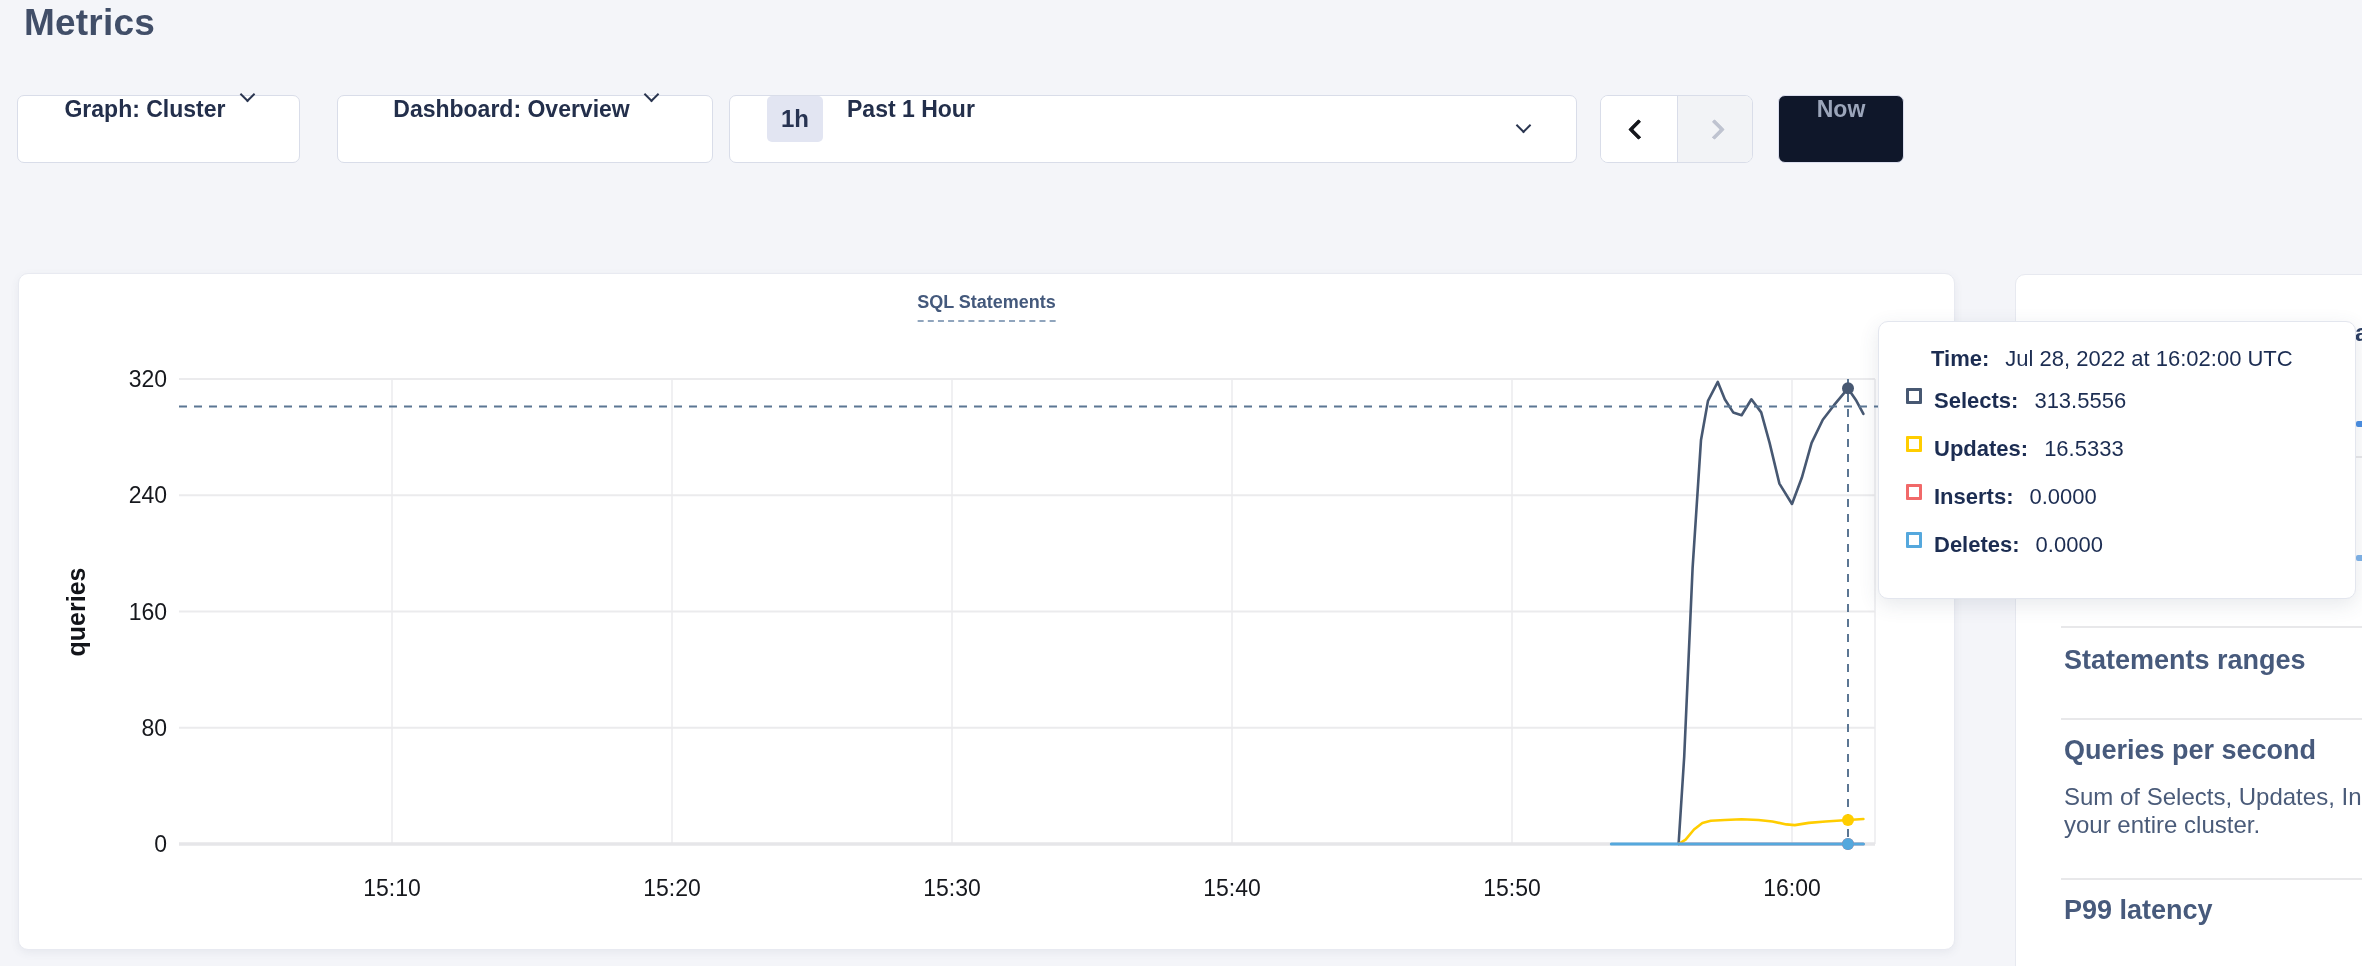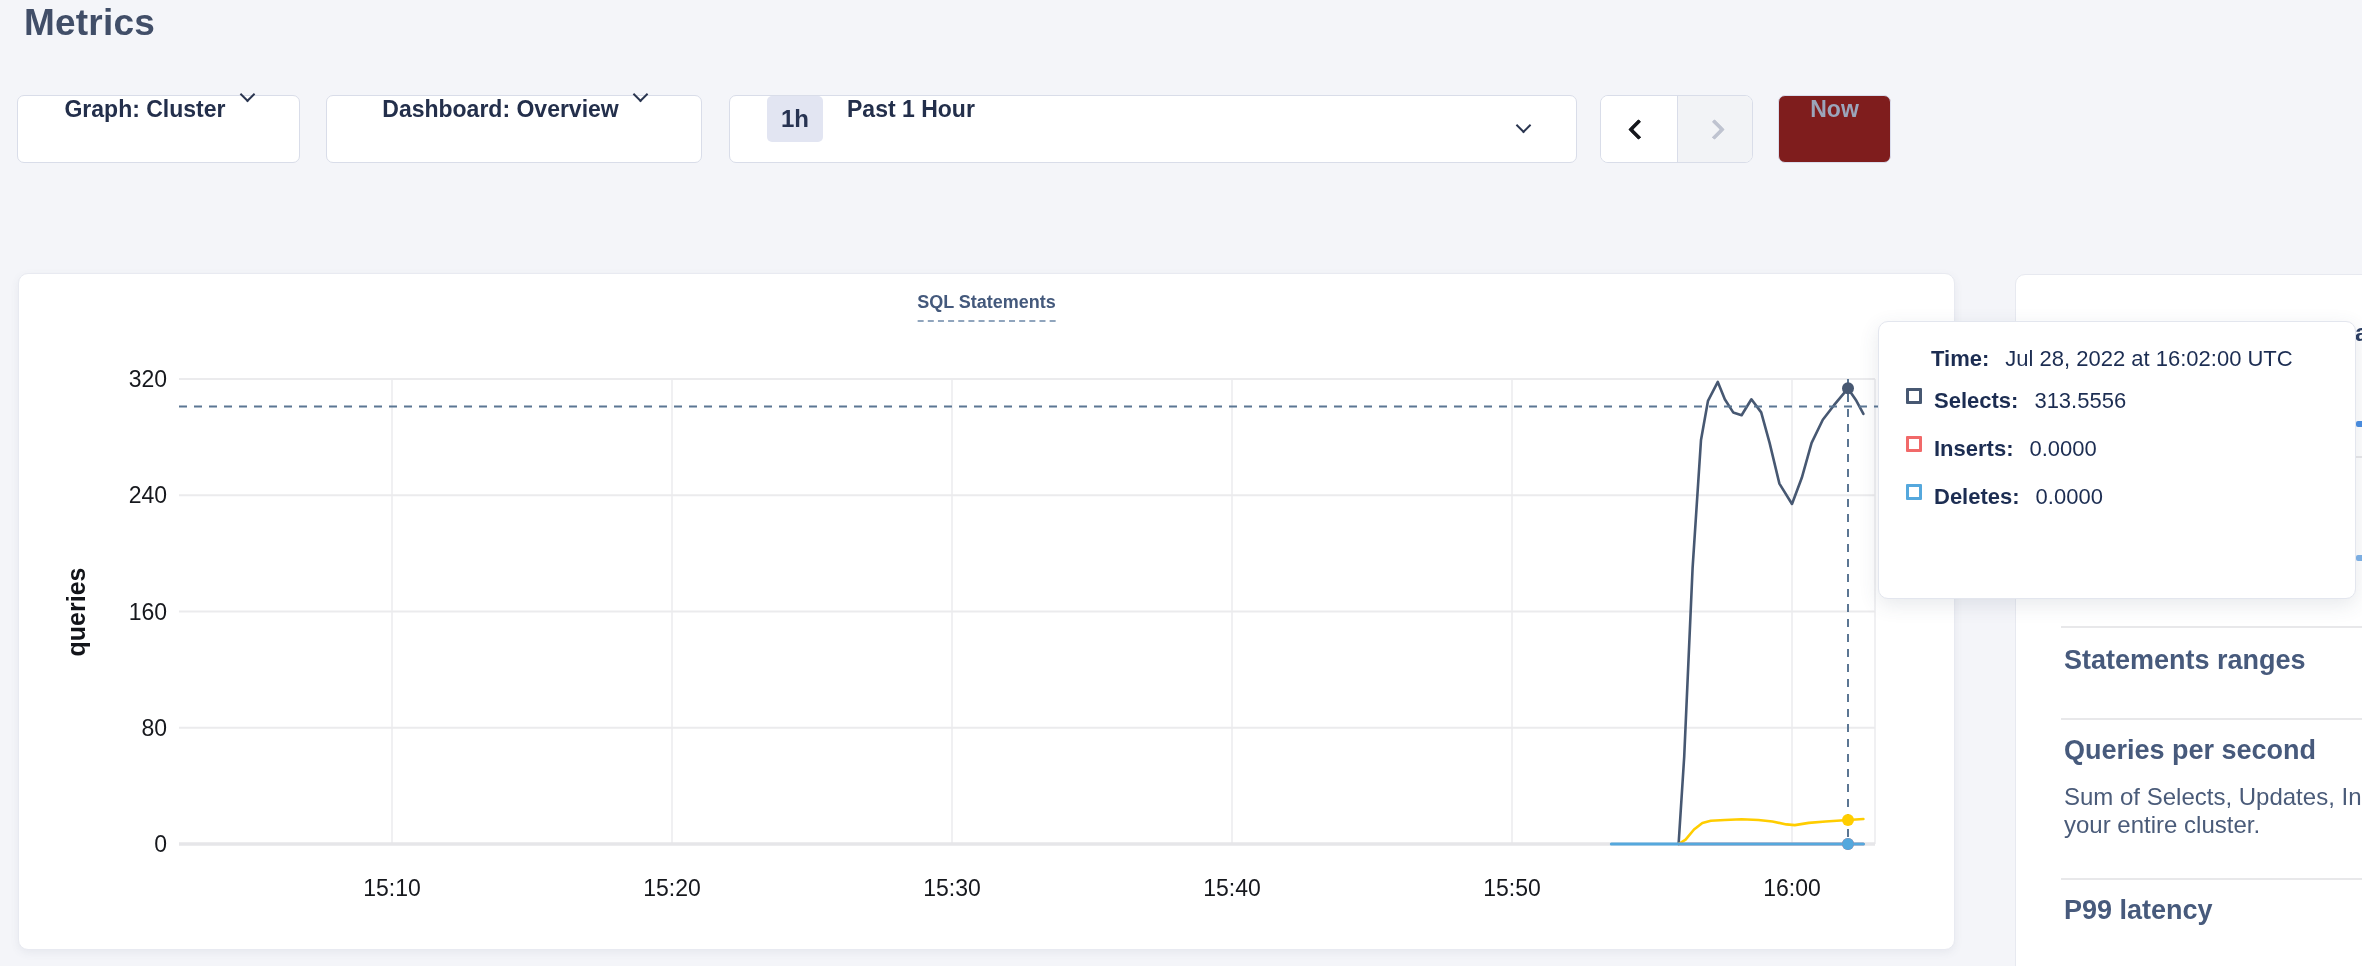--- a/index.html
+++ b/index.html
@@ -19,21 +19,21 @@
     border:1px solid #d9dde9; border-radius:7px;
     display:flex; align-items:flex-start; justify-content:center;
     font-size:23px; font-weight:700; color:#232f4b; cursor:pointer;
   }
   .chev {
     width:11px; height:11px; border-right:2.5px solid #2a3550; border-bottom:2.5px solid #2a3550;
     transform:rotate(45deg); margin-top:-7px;
   }
   .dd-gap { margin-left:16px; }
   .graph-dd    { left:17px;  width:283px; }
-  .dashboard-dd{ left:326px; width:376px; }
+  .dashboard-dd{ left:337px; width:376px; }
   .range-select{
     left:729px; width:848px; justify-content:flex-start; padding-left:37px; font-weight:600;
   }
   .range-badge {
     background:#e2e5f2; color:#273352; border-radius:5px; font-size:24px; font-weight:700;
     padding:9px 14px; margin-right:24px;
   }
   .range-chev { position:absolute; right:47px; top:31px; }
   .pager {
     position:absolute; left:1600px; top:0; width:153px; height:68px;
@@ -43,21 +43,21 @@
   .pager-prev { background:#fff; }
   .pager-next { background:#f2f3f6; border-left:1px solid #d9dde9; }
   .chev-left {
     width:15px; height:15px; border-left:4px solid #16181d; border-bottom:4px solid #16181d;
     transform:rotate(45deg); border-radius:2px;
   }
   .chev-right {
     width:15px; height:15px; border-right:4px solid #bfc3d0; border-top:4px solid #bfc3d0;
     transform:rotate(45deg); border-radius:2px;
   }
-  .now-btn { left:1778px; width:113px; color:#9ba5ba; background:#7f1d1d; border-color:#dadded; }
+  .now-btn { left:1778px; width:126px; color:#9ba5ba; background:#0f172a; border-color:#dadded; }
   
   .chart-card {
     position:absolute; left:18px; top:273px; width:1937px; height:677px;
     background:#fff; border:1px solid #e8eaf1; border-radius:10px;
     box-shadow:0 3px 8px rgba(80,90,120,.08);
   }
   .chart-title {
     position:absolute; left:50%; transform:translateX(-50%); top:18px;
     font-size:18px; font-weight:700; color:#44597c;
     border-bottom:2px dashed #90a5bd; padding-bottom:7px; white-space:nowrap;
@@ -189,20 +189,25 @@
     <div class="tt-row tt-time-row">
       <span class="tt-label">Time:</span>
       <span class="tt-value">Jul 28, 2022 at 16:02:00 UTC</span>
     </div>
     <div class="tt-row">
       <span class="tt-swatch" style="border-color: rgb(71, 88, 114);"></span>
       <span class="tt-label">Selects:</span>
       <span class="tt-value">313.5556</span>
     </div>
     <div class="tt-row">
+      <span class="tt-swatch" style="border-color: rgb(255, 205, 0);"></span>
+      <span class="tt-label">Updates:</span>
+      <span class="tt-value">16.5333</span>
+    </div>
+    <div class="tt-row">
       <span class="tt-swatch" style="border-color: rgb(241, 105, 105);"></span>
       <span class="tt-label">Inserts:</span>
       <span class="tt-value">0.0000</span>
     </div>
     <div class="tt-row">
       <span class="tt-swatch" style="border-color: rgb(85, 168, 221);"></span>
       <span class="tt-label">Deletes:</span>
       <span class="tt-value">0.0000</span>
     </div>
   </div>

